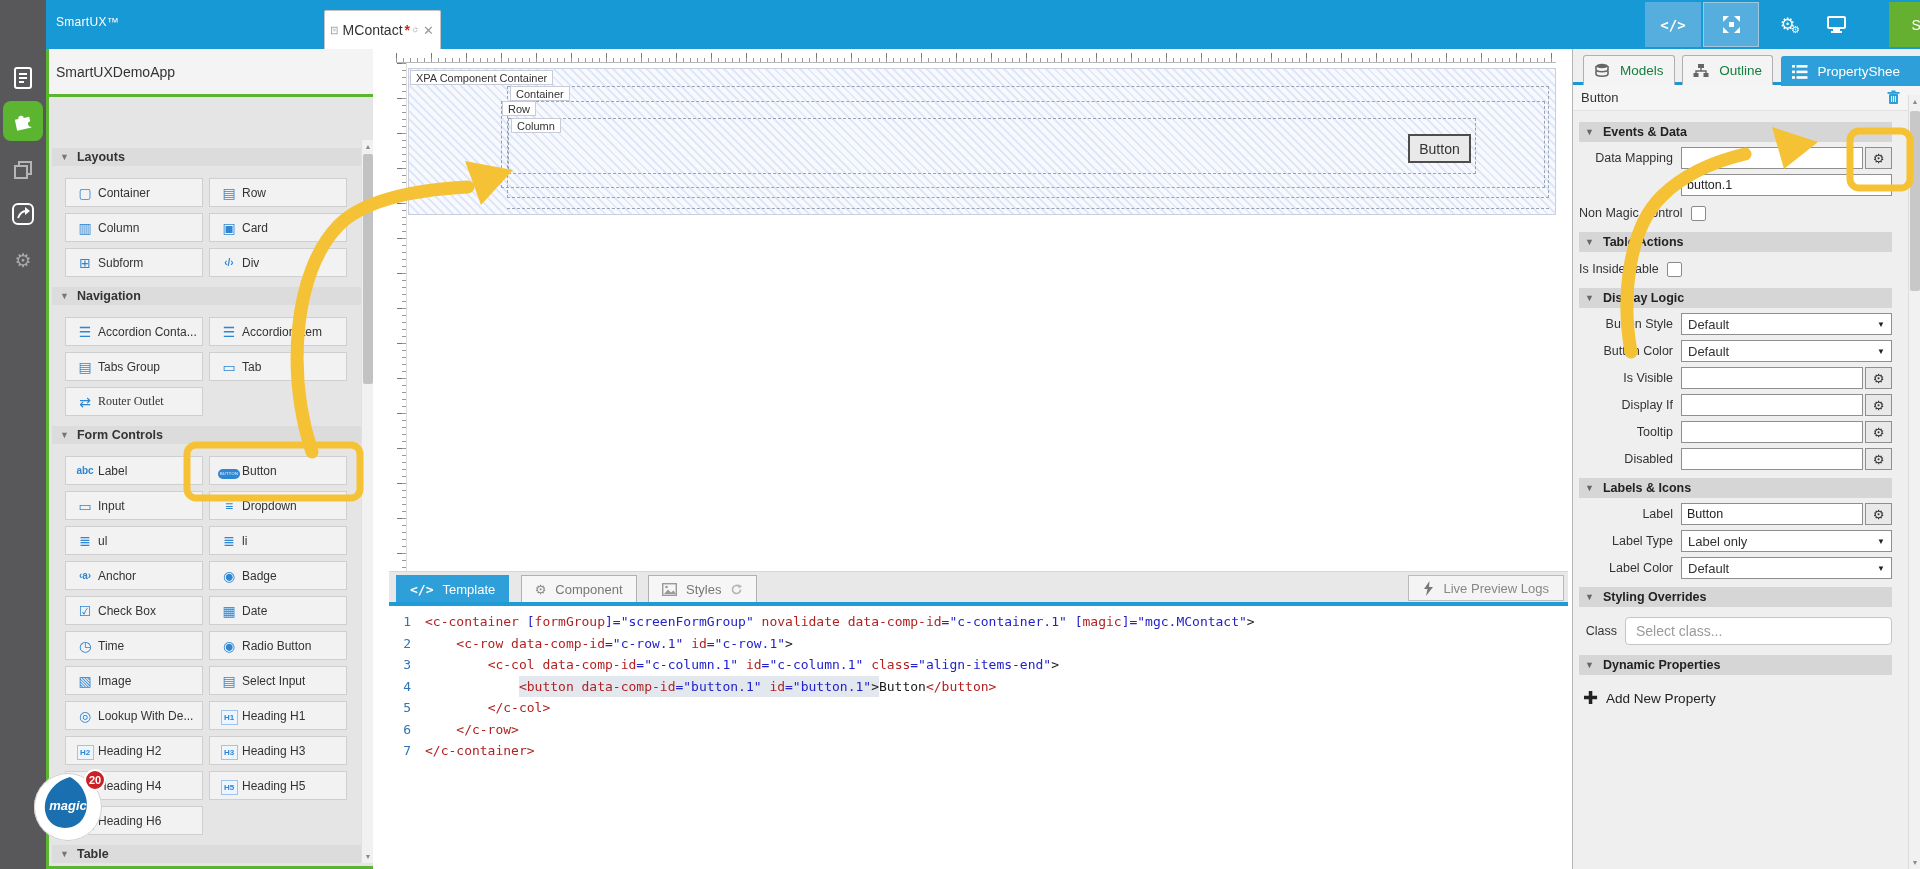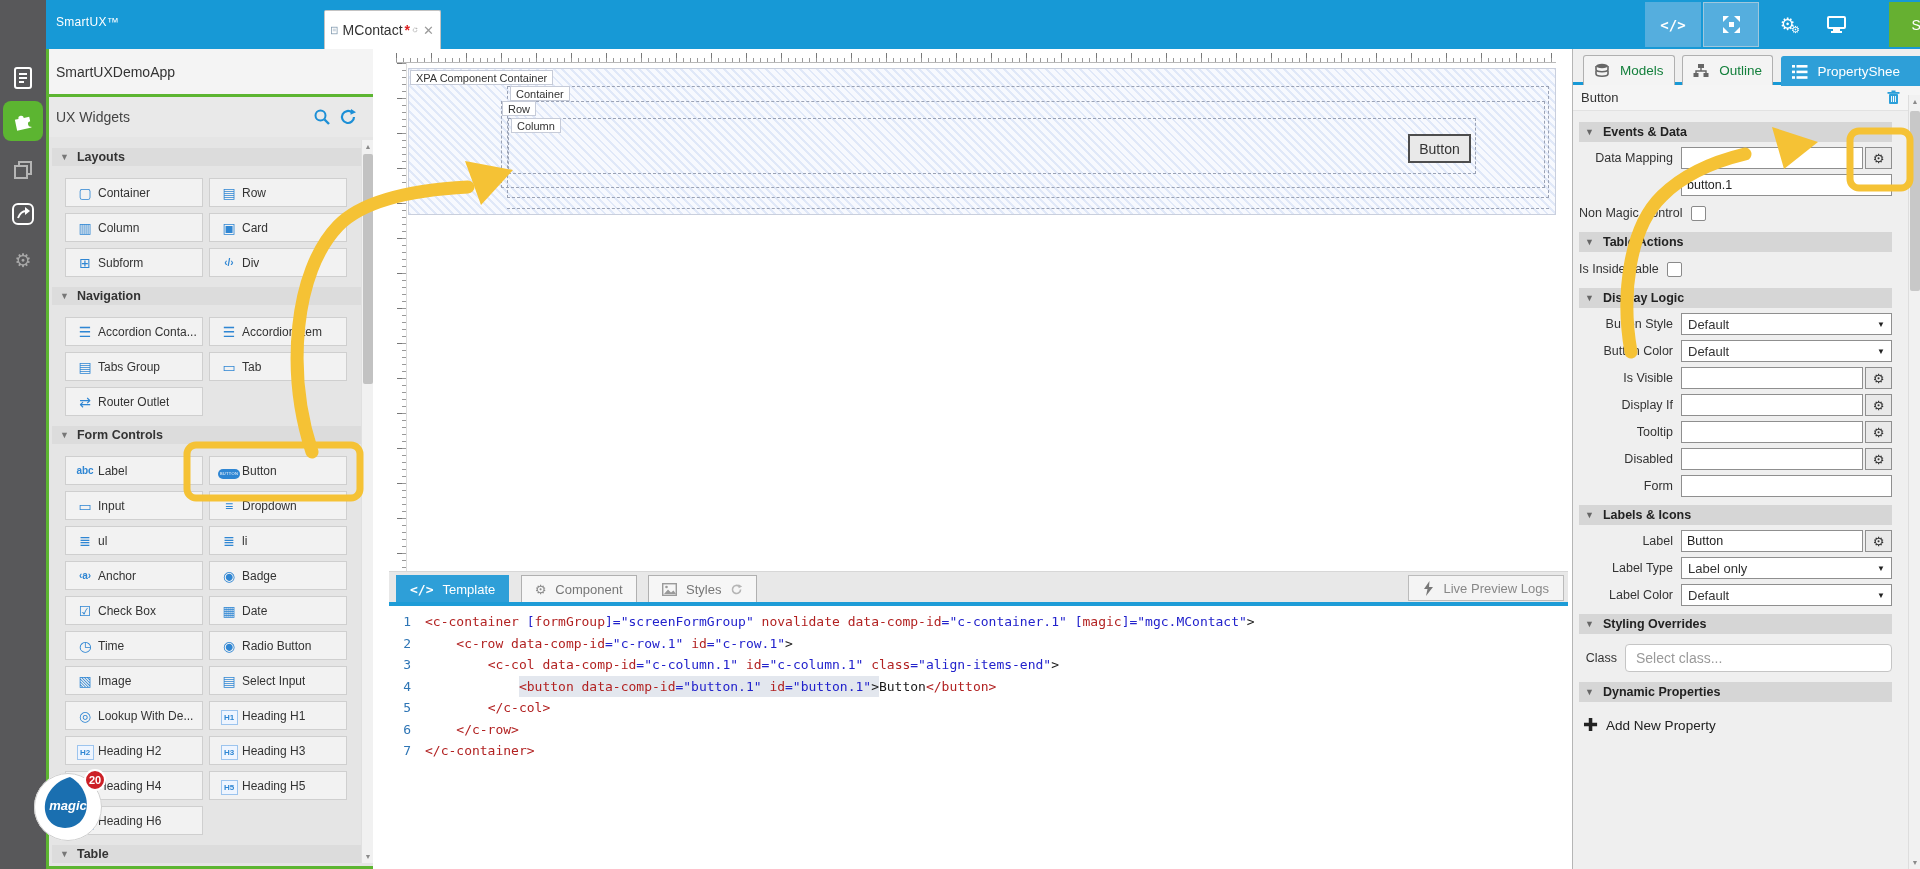--- a/index.html
+++ b/index.html
@@ -189,32 +189,20 @@
       <path d="M13 8a5 5 0 1 1-1.6-3.7" fill="none" stroke="#b5b5b5" stroke-width="2"></path>
       <polygon points="10.5,1.5 15,4.2 10.5,6.5" fill="#b5b5b5"></polygon>
     </svg>
   <span class="x">✕</span>
 </div>
 
 <div class="sidebar">
   <div class="app-row">
     <span>SmartUXDemoApp</span>
   </div>
-  <div class="uxw-row">
-    <span>UX Widgets</span>
-    <span class="sp"></span>
-    <svg class="ic" viewBox="0 0 18 18">
-        <circle cx="7.5" cy="7.5" r="5" fill="none" stroke="#1c8fd6" stroke-width="2"></circle>
-        <line x1="11.5" y1="11.5" x2="16" y2="16" stroke="#1c8fd6" stroke-width="2.4"></line>
-      </svg>
-    <svg class="ic" viewBox="0 0 18 18">
-        <path d="M15 9a6 6 0 1 1-1.9-4.4" fill="none" stroke="#1c8fd6" stroke-width="2.2"></path>
-        <polygon points="12,1 17,4.2 11.5,6.8" fill="#1c8fd6"></polygon>
-      </svg>
-  </div>
   <div class="widget-scroll" id="widget-sections">
       <div class="sec-h">
         <span class="tri">▼</span>
         <span>Layouts</span>
       </div>
       <div class="tiles">
         <div class="tile">
           <span class="tile-ic">▢</span>
           <span style="white-space: nowrap; overflow: hidden;">Container</span>
         </div>
@@ -255,21 +243,21 @@
         <div class="tile">
           <span class="tile-ic">▤</span>
           <span style="white-space: nowrap; overflow: hidden;">Tabs Group</span>
         </div>
         <div class="tile">
           <span class="tile-ic">▭</span>
           <span style="white-space: nowrap; overflow: hidden;">Tab</span>
         </div>
         <div class="tile">
           <span class="tile-ic">⇄</span>
-          <span style="white-space: nowrap; overflow: hidden;">Router Outlet</span>
+          <span style="white-space: nowrap; overflow: hidden; font-family: Liberation Serif, serif;">Router Outlet</span>
         </div>
       </div>
       <div class="sec-h">
         <span class="tri">▼</span>
         <span>Form Controls</span>
       </div>
       <div class="tiles">
         <div class="tile">
           <span class="tile-ic txt">abc</span>
           <span style="white-space: nowrap; overflow: hidden;">Label</span>
@@ -537,24 +525,20 @@
       <div class="prow">
         <span class="plabel">Tooltip</span>
         <input class="pinput" style="">
         <span class="gearbtn">⚙</span>
       </div>
       <div class="prow">
         <span class="plabel">Disabled</span>
         <input class="pinput" style="">
         <span class="gearbtn">⚙</span>
       </div>
-      <div class="prow">
-        <span class="plabel">Form</span>
-        <input class="pinput" style="">
-      </div>
       <div class="psec-h">
         <span class="tri">▼</span>
         <span>Labels &amp; Icons</span>
       </div>
       <div class="prow">
         <span class="plabel">Label</span>
         <input class="pinput" value="Button" style="">
         <span class="gearbtn">⚙</span>
       </div>
       <div class="prow">

